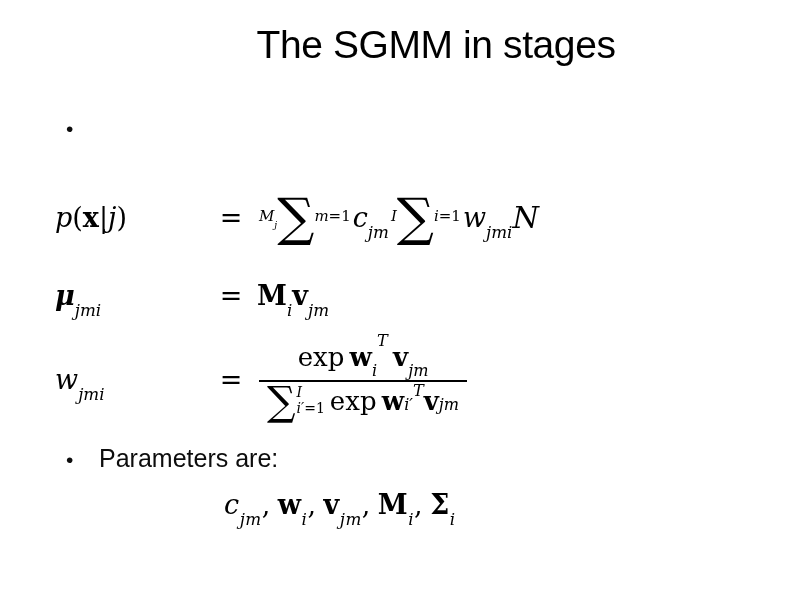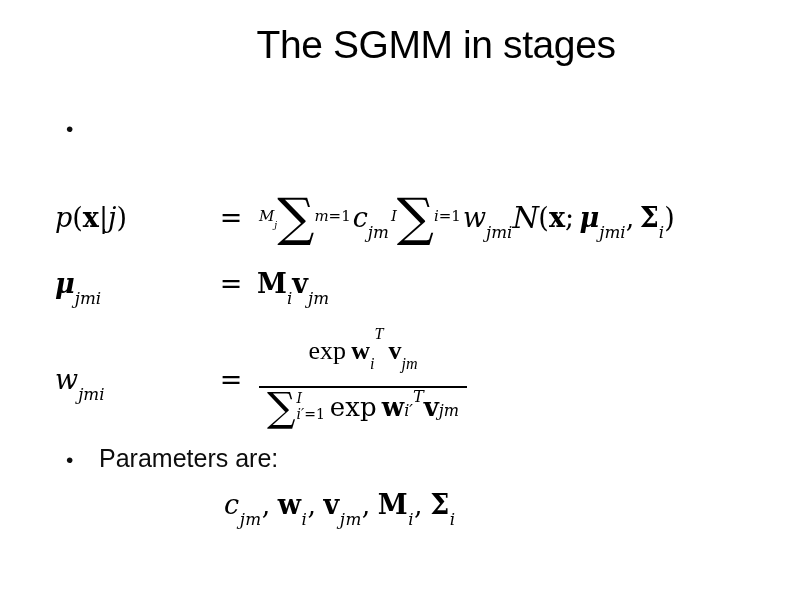--- a/index.html
+++ b/index.html
@@ -99,21 +99,21 @@
     text-align: center;
     font-size: 27px;
   }
   .eq-rhs {
     font-size: 27px;
     display: flex;
     align-items: center;
   }
 
   #eq-row-1 { top: 0px;   height: 108px; }
-  #eq-row-2 { top: 92px; height: 56px; }
+  #eq-row-2 { top: 104px; height: 56px; }
   #eq-row-3 { top: 164px; height: 104px; }
 
   
   .bigop {
     display: inline-flex;
     flex-direction: row;
     align-items: center;
     justify-content: center;
     vertical-align: middle;
     margin: 0 2px;
@@ -149,23 +149,22 @@
 
   
   .frac {
     display: inline-flex;
     flex-direction: column;
     align-items: center;
     vertical-align: middle;
     margin: 0 2px;
   }
   .frac .num {
-    padding: 0 8px 20px 8px;
+    padding: 0 8px 8px 8px;
     font-size: 26px;
-    font-family: Liberation Serif, serif;
   }
   .frac .bar {
     width: 100%;
     height: 2px;
     background: #000000;
   }
   .frac .den {
     padding: 3px 8px 0 8px;
     font-size: 26px;
     display: flex;
@@ -215,21 +214,20 @@
           <span class="lim math"><span class="mi">m</span><span class="mup">=1</span></span>
         </span>
         <span class="math"><span class="mi">c</span><sub class="mi">jm</sub></span>
         <span class="bigop">
           <span class="lim math"><span class="mi">I</span></span>
           <span class="sym">∑</span>
           <span class="lim math"><span class="mi">i</span><span class="mup">=1</span></span>
         </span>
         <span class="math"><span class="mi">w</span><sub class="mi">jmi</sub></span>
         <span class="math cal">N</span>
-        <span class="math"><span class="mup">(</span><span class="mb">x</span><span class="mup">;</span> <span class="mbi">μ</span><sub class="mi">jmi</sub><span class="mup">,</span> <span class="mb">Σ</span><sub class="mi">i</sub><span class="mup">)</span></span>
       </span>
     </div>
 
     <div class="eq-row" id="eq-row-2">
       <span class="math eq-lhs">
         <span class="mbi">μ</span><sub class="mi">jmi</sub>
       </span>
       <span class="math eq-eq">=</span>
       <span class="math eq-rhs">
         <span><span class="mb">M</span><sub class="mi">i</sub></span>

